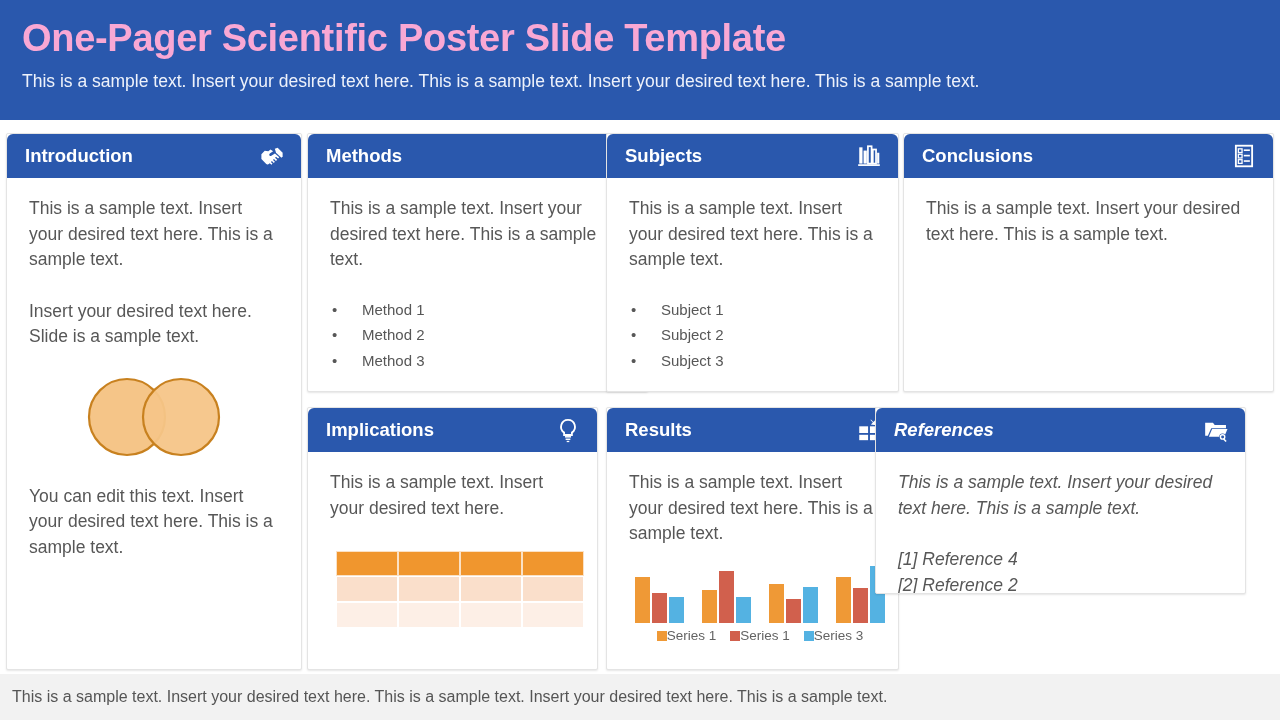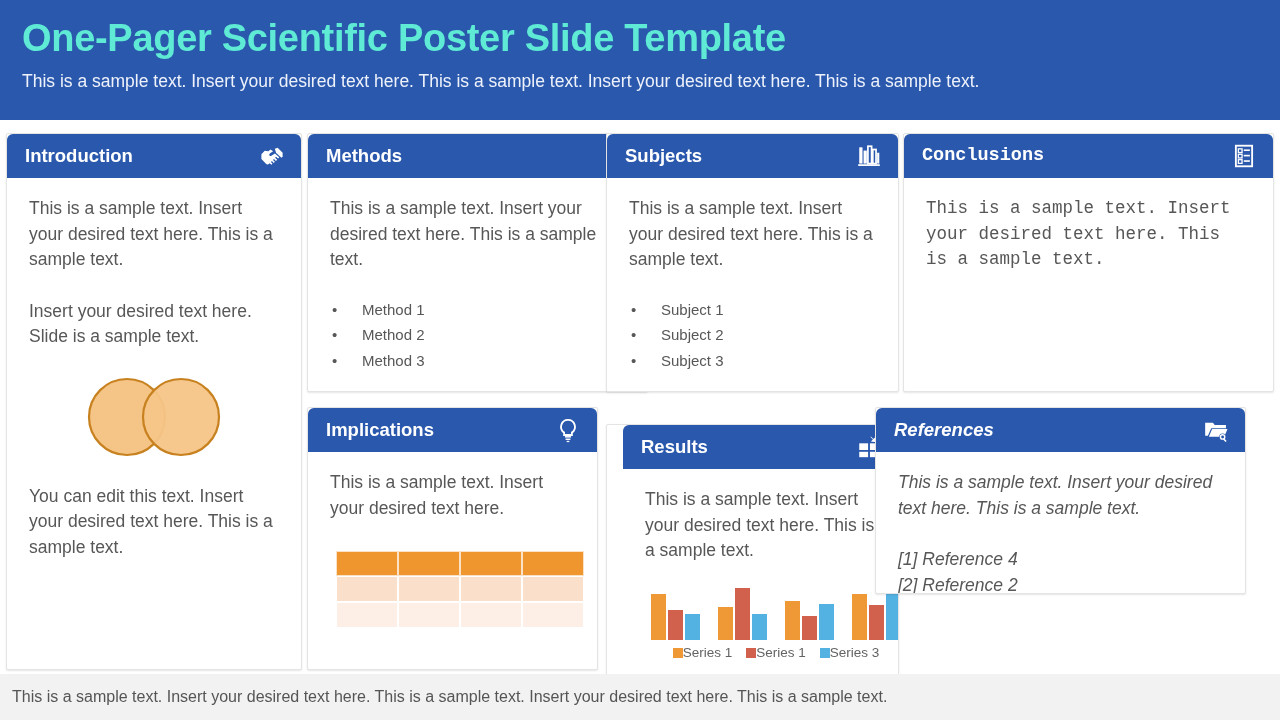--- a/index.html
+++ b/index.html
@@ -11,21 +11,21 @@
   }
   #slide { position: relative; width: 1280px; height: 720px; background:#fff; }
 
   
   .header {
     position: absolute; left:0; top:0; width:1280px; height:120px;
     background:#2a58ad;
     padding: 12px 0 0 22px;
   }
   .header-title {
-    color:#5eead4; font-size:38px; font-weight:bold; line-height:52px;
+    color:#f9a8d4; font-size:38px; font-weight:bold; line-height:52px;
     letter-spacing:-0.3px; white-space:nowrap;
   }
   .header-subtitle {
     color:#eef2fb; font-size:17.5px; line-height:26px; font-weight:normal;
     white-space:nowrap; margin-top:4px;
   }
 
   
   .card {
     position:absolute;
@@ -167,21 +167,21 @@
     <div class="card-body">
       <div class="para">This is a sample text. Insert your desired text here. This is a sample text.</div>
       <ul class="bullets">
         <li>Subject 1</li>
         <li>Subject 2</li>
         <li>Subject 3</li>
       </ul>
     </div>
   </div>
 
-  <div class="card" style="left:903px; top:133px; width:371px; height:259px;font-family:Liberation Mono, monospace;">
+  <div class="card" style="left:903px; top:133px; width:371px; height:259px;">
     <div class="card-header">
       <span class="card-title">Conclusions</span>
       <span class="card-icon">
         <svg width="26" height="26" viewBox="0 0 24 24">
           <rect x="4.5" y="2.5" width="15" height="19" fill="none" stroke="#ffffff" stroke-width="1.7"></rect>
           <rect x="6.8" y="5.4" width="3.4" height="3.4" fill="none" stroke="#ffffff" stroke-width="1.2"></rect>
           <rect x="6.8" y="10.4" width="3.4" height="3.4" fill="none" stroke="#ffffff" stroke-width="1.2"></rect>
           <rect x="6.8" y="15.4" width="3.4" height="3.4" fill="none" stroke="#ffffff" stroke-width="1.2"></rect>
           <rect x="11.8" y="5.9" width="5.6" height="1.5" fill="#ffffff"></rect>
           <rect x="11.8" y="10.9" width="5.6" height="1.5" fill="#ffffff"></rect>
@@ -224,21 +224,21 @@
         <div class="t-row r2">
           <div class="t-cell"></div>
           <div class="t-cell"></div>
           <div class="t-cell"></div>
           <div class="t-cell"></div>
         </div>
       </div>
     </div>
   </div>
 
-  <div class="card" style="left:606px; top:424px; width:293px; height:263px;padding-left:16px;">
+  <div class="card" style="left:606px; top:407px; width:293px; height:263px;">
     <div class="card-header">
       <span class="card-title">Results</span>
       <span class="card-icon">
         <svg width="26" height="26" viewBox="0 0 24 24" fill="#ffffff">
           <path d="M13.8 2.4l2.2 2.2 1.9-1.9.6 4.8-4.8-.6 1.9-1.9-2.2-2.2z"></path>
           <rect x="3" y="8.6" width="8.4" height="6.2"></rect>
           <rect x="12.6" y="8.6" width="8.4" height="6.2"></rect>
           <rect x="3" y="15.8" width="8.4" height="5.6"></rect>
           <rect x="12.6" y="15.8" width="8.4" height="5.6"></rect>
           <rect x="11.3" y="8" width="1.5" height="14" fill="#2a58ad"></rect>

